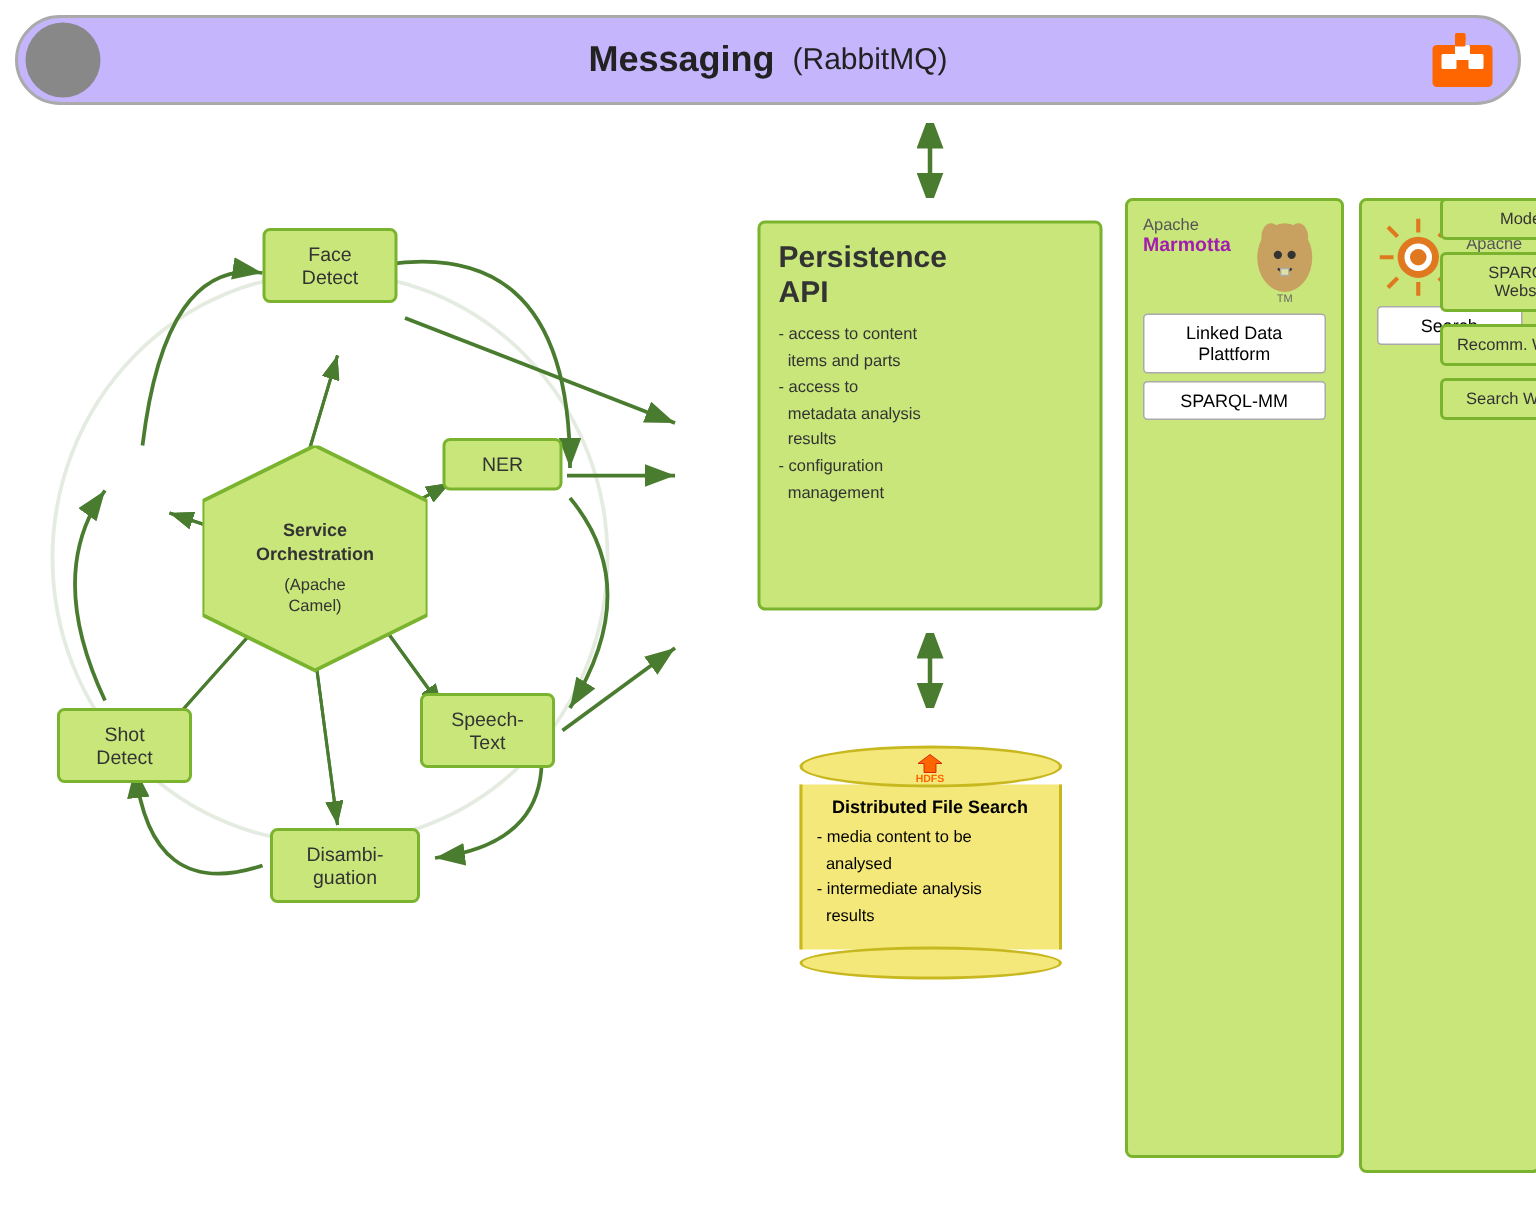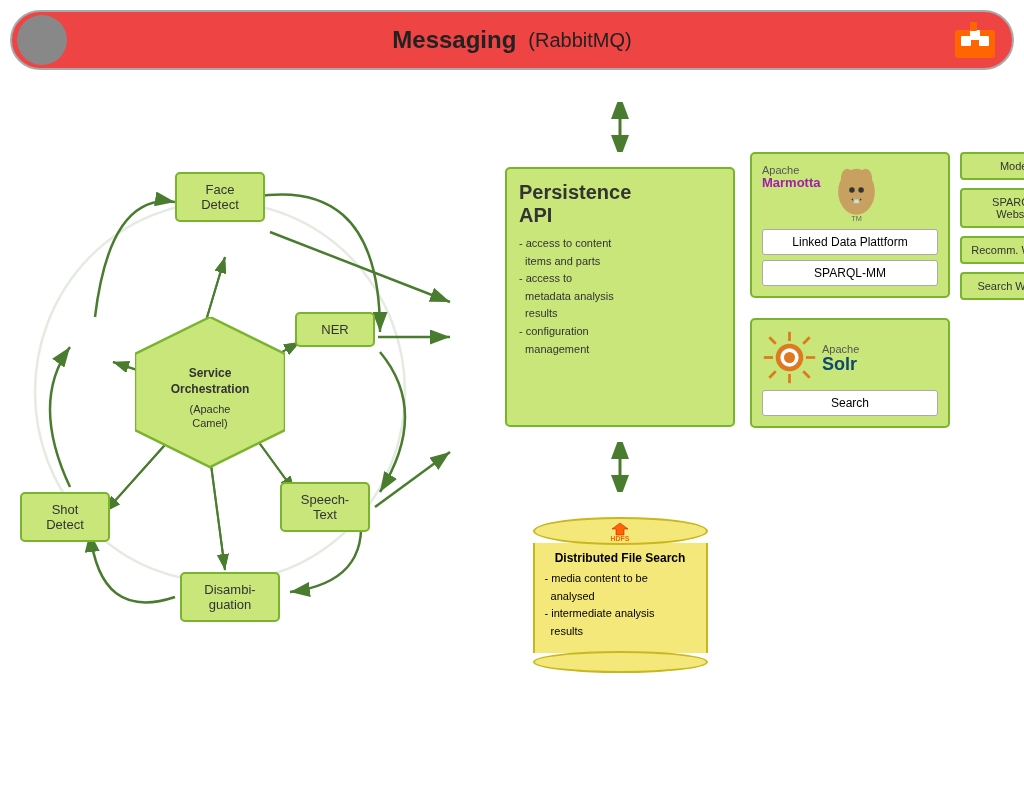--- a/index.html
+++ b/index.html
@@ -15,28 +15,28 @@
     .main-container {
       width: 1024px;
       height: 804px;
       background: #fff;
       position: relative;
       padding: 10px;
     }
 
     
     .messaging-bar {
-      background: #ef4444;
+      background: #c4b5fd;
       border-radius: 30px;
       height: 60px;
       display: flex;
       align-items: center;
       justify-content: center;
       position: relative;
-      margin-bottom: 32px;
+      margin-bottom: 12px;
       border: 2px solid #aaa;
       gap: 12px;
     }
     .messaging-bar::before {
       content: '';
       width: 50px;
       height: 50px;
       background: #888;
       border-radius: 50%;
       position: absolute;
@@ -122,21 +122,21 @@
       width: 85px;
     }
     .ner-box {
       position: absolute;
       left: 285px;
       top: 210px;
       width: 80px;
     }
     .shot-detect-box {
       position: absolute;
-      left: 10px;
+      left: 28px;
       top: 390px;
       width: 90px;
     }
     .speech-text-box {
       position: absolute;
       left: 270px;
       top: 380px;
       width: 90px;
     }
     .disambiguation-box {
@@ -422,21 +422,21 @@
 
           <div style="background:#f5e87a;border:2px solid #c8b820;border-radius:50%;width:175px;height:22px;margin-top:-2px;"></div>
         </div>
       </div>
 
     </div>
 
     <div class="right-section">
       <div class="right-panels">
 
-        <div class="right-left-col" style="display:flex;flex-direction:column;gap:10px;margin-top:50px;">
+        <div class="right-left-col" style="display:flex;gap:10px;margin-top:50px;">
 
           <div class="apache-marmotta-box">
             <div style="display:flex;align-items:flex-start;gap:8px;">
               <div>
                 <div class="apache-label">Apache</div>
                 <div class="marmotta-title">Marmotta</div>
               </div>
 
               <svg width="55" height="60" viewBox="0 0 60 65">
 

